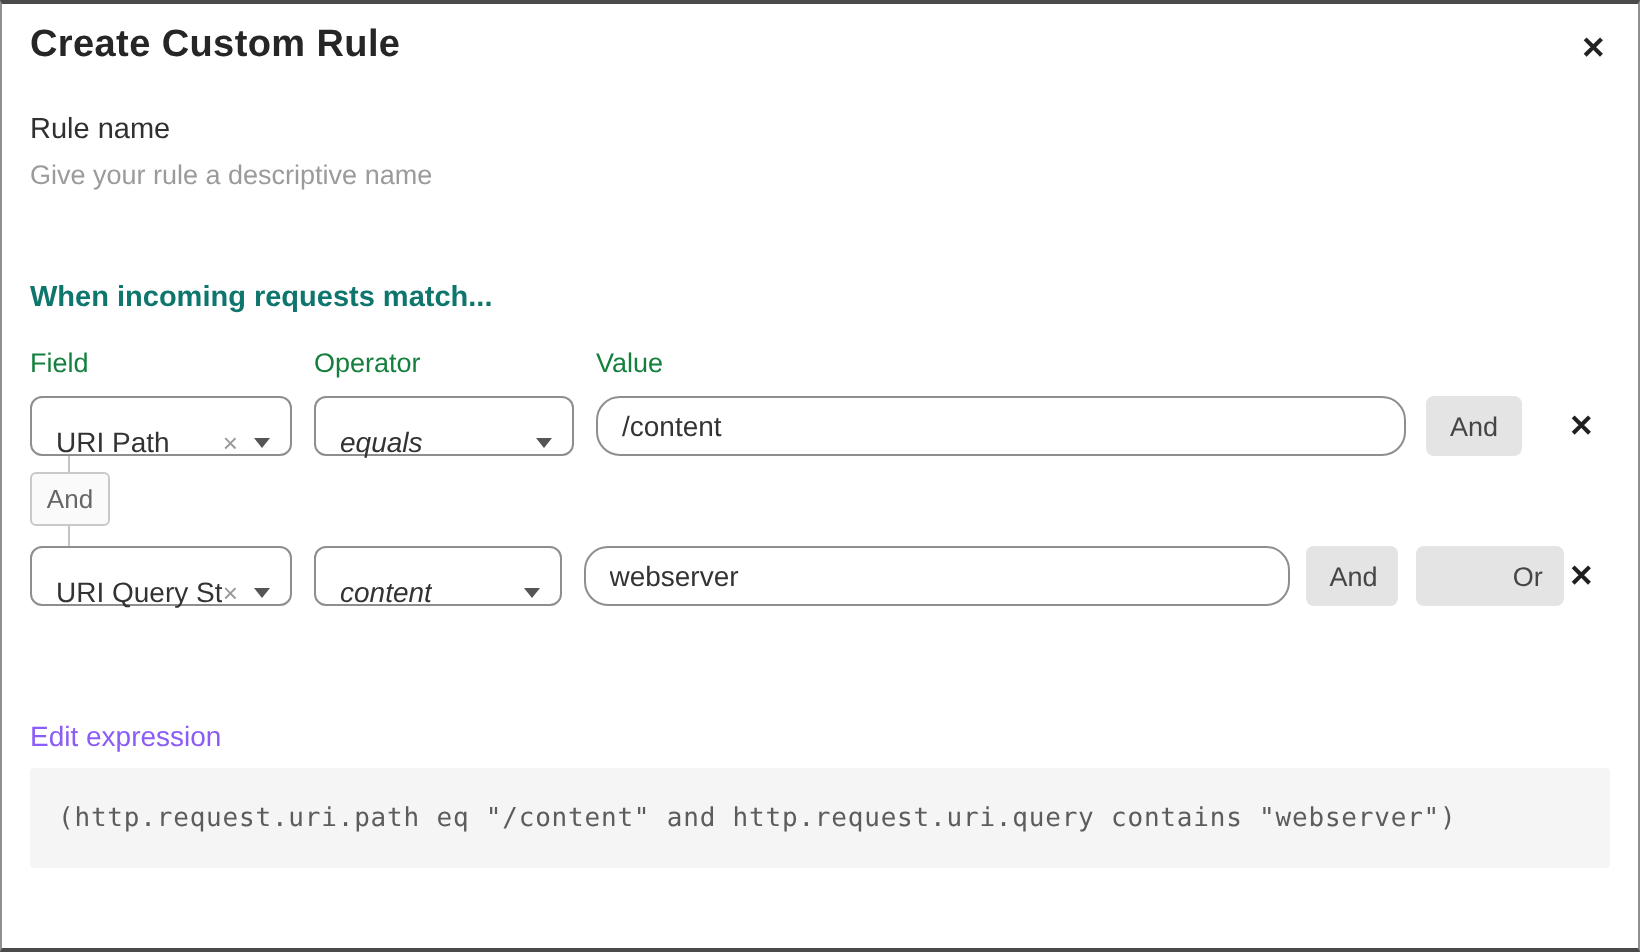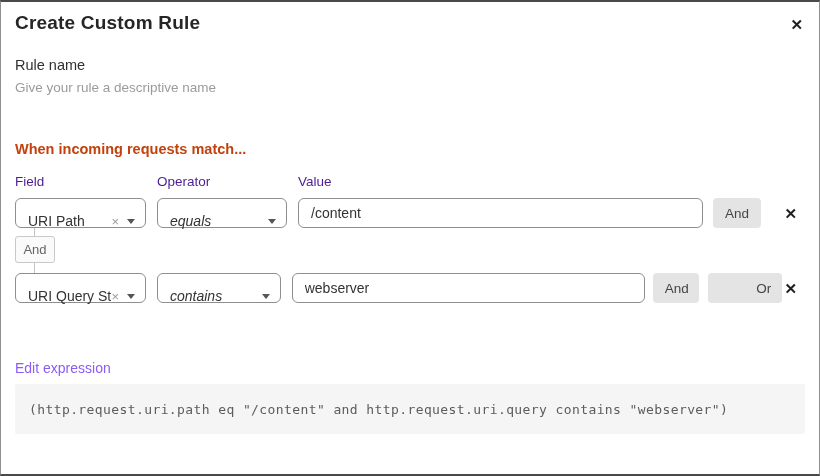--- a/index.html
+++ b/index.html
@@ -33,43 +33,43 @@
   .helper-text { font-size: 13.5px; color: #9b9b9b; margin-top: 7px; }
   .text-input {
     display: block; width: 100%; height: 30px;
     border: 1px solid #8e8e8e; border-radius: 6px;
     padding: 0 12px; font-size: 14px; color: #333;
     font-family: "Liberation Sans", "DejaVu Sans", sans-serif;
     outline: none; background: #fff; margin-top: 11px;
   }
   
   .match-section { margin-top: 46px; }
-  .match-heading { font-size: 14.5px; font-weight: 700; color: #c2410c; }
-  .col-labels { display: flex; margin-top: 17px; font-size: 13.5px; color: #4c1d95; }
+  .match-heading { font-size: 14.5px; font-weight: 700; color: #0f766e; }
+  .col-labels { display: flex; margin-top: 17px; font-size: 13.5px; color: #15803d; }
   .col-labels .lbl-field { width: 131px; margin-right: 11px; }
   .col-labels .lbl-operator { width: 130px; margin-right: 11px; }
   .condition-row { display: flex; align-items: center; margin-top: 9px; }
   .select-box {
     height: 30px; border: 1px solid #8e8e8e; border-radius: 6px;
     background: #fff; display: flex; align-items: center;
     padding: 16px 10px 0 12px; font-size: 14px; color: #333;
     cursor: pointer;
   }
   .select-field { width: 131px; margin-right: 11px; }
   .select-operator { width: 130px; margin-right: 11px; font-style: italic; }
   .select-text { white-space: nowrap; overflow: hidden; }
   .select-controls { margin-left: auto; display: flex; align-items: center; gap: 8px; }
   .clear-x { font-size: 13px; color: #9a9a9a; line-height: 1; cursor: pointer; }
   .chevron {
     width: 0; height: 0;
     border-left: 4px solid transparent;
     border-right: 4px solid transparent;
     border-top: 5px solid #555;
   }
-  .value-input { margin-top: 0; flex: none; }
+  .value-input { margin-top: 0; flex: none; border-radius: 12px; }
   .row-1 .value-input { width: 405px; }
   .row-2 .value-input { width: 353px; }
   .logic-btn {
     height: 30px; min-width: 46px; padding: 0 12px;
     background: #e4e4e4; border: none; border-radius: 4px;
     font-size: 13.5px; color: #454545; cursor: pointer;
     font-family: "Liberation Sans", "DejaVu Sans", sans-serif;
   }
   .row-1 .logic-and { margin-left: 10px; }
   .row-2 .logic-and { margin-left: 8px; }
@@ -155,21 +155,21 @@
 
     <div class="condition-row row-2" style="margin-top:0">
       <div class="select-box select-field">
         <span class="select-text">URI Query St...</span>
         <span class="select-controls">
           <span class="clear-x">×</span>
           <span class="chevron"></span>
         </span>
       </div>
       <div class="select-box select-operator">
-        <span class="select-text">contains</span>
+        <span class="select-text">content</span>
         <span class="select-controls">
           <span class="chevron"></span>
         </span>
       </div>
       <input class="text-input value-input" type="text" value="webserver" style="">
       <button class="logic-btn logic-and">And</button>
       <button class="logic-btn logic-or">Or</button>
       <button class="remove-btn">✕</button>
     </div>
   </div>

